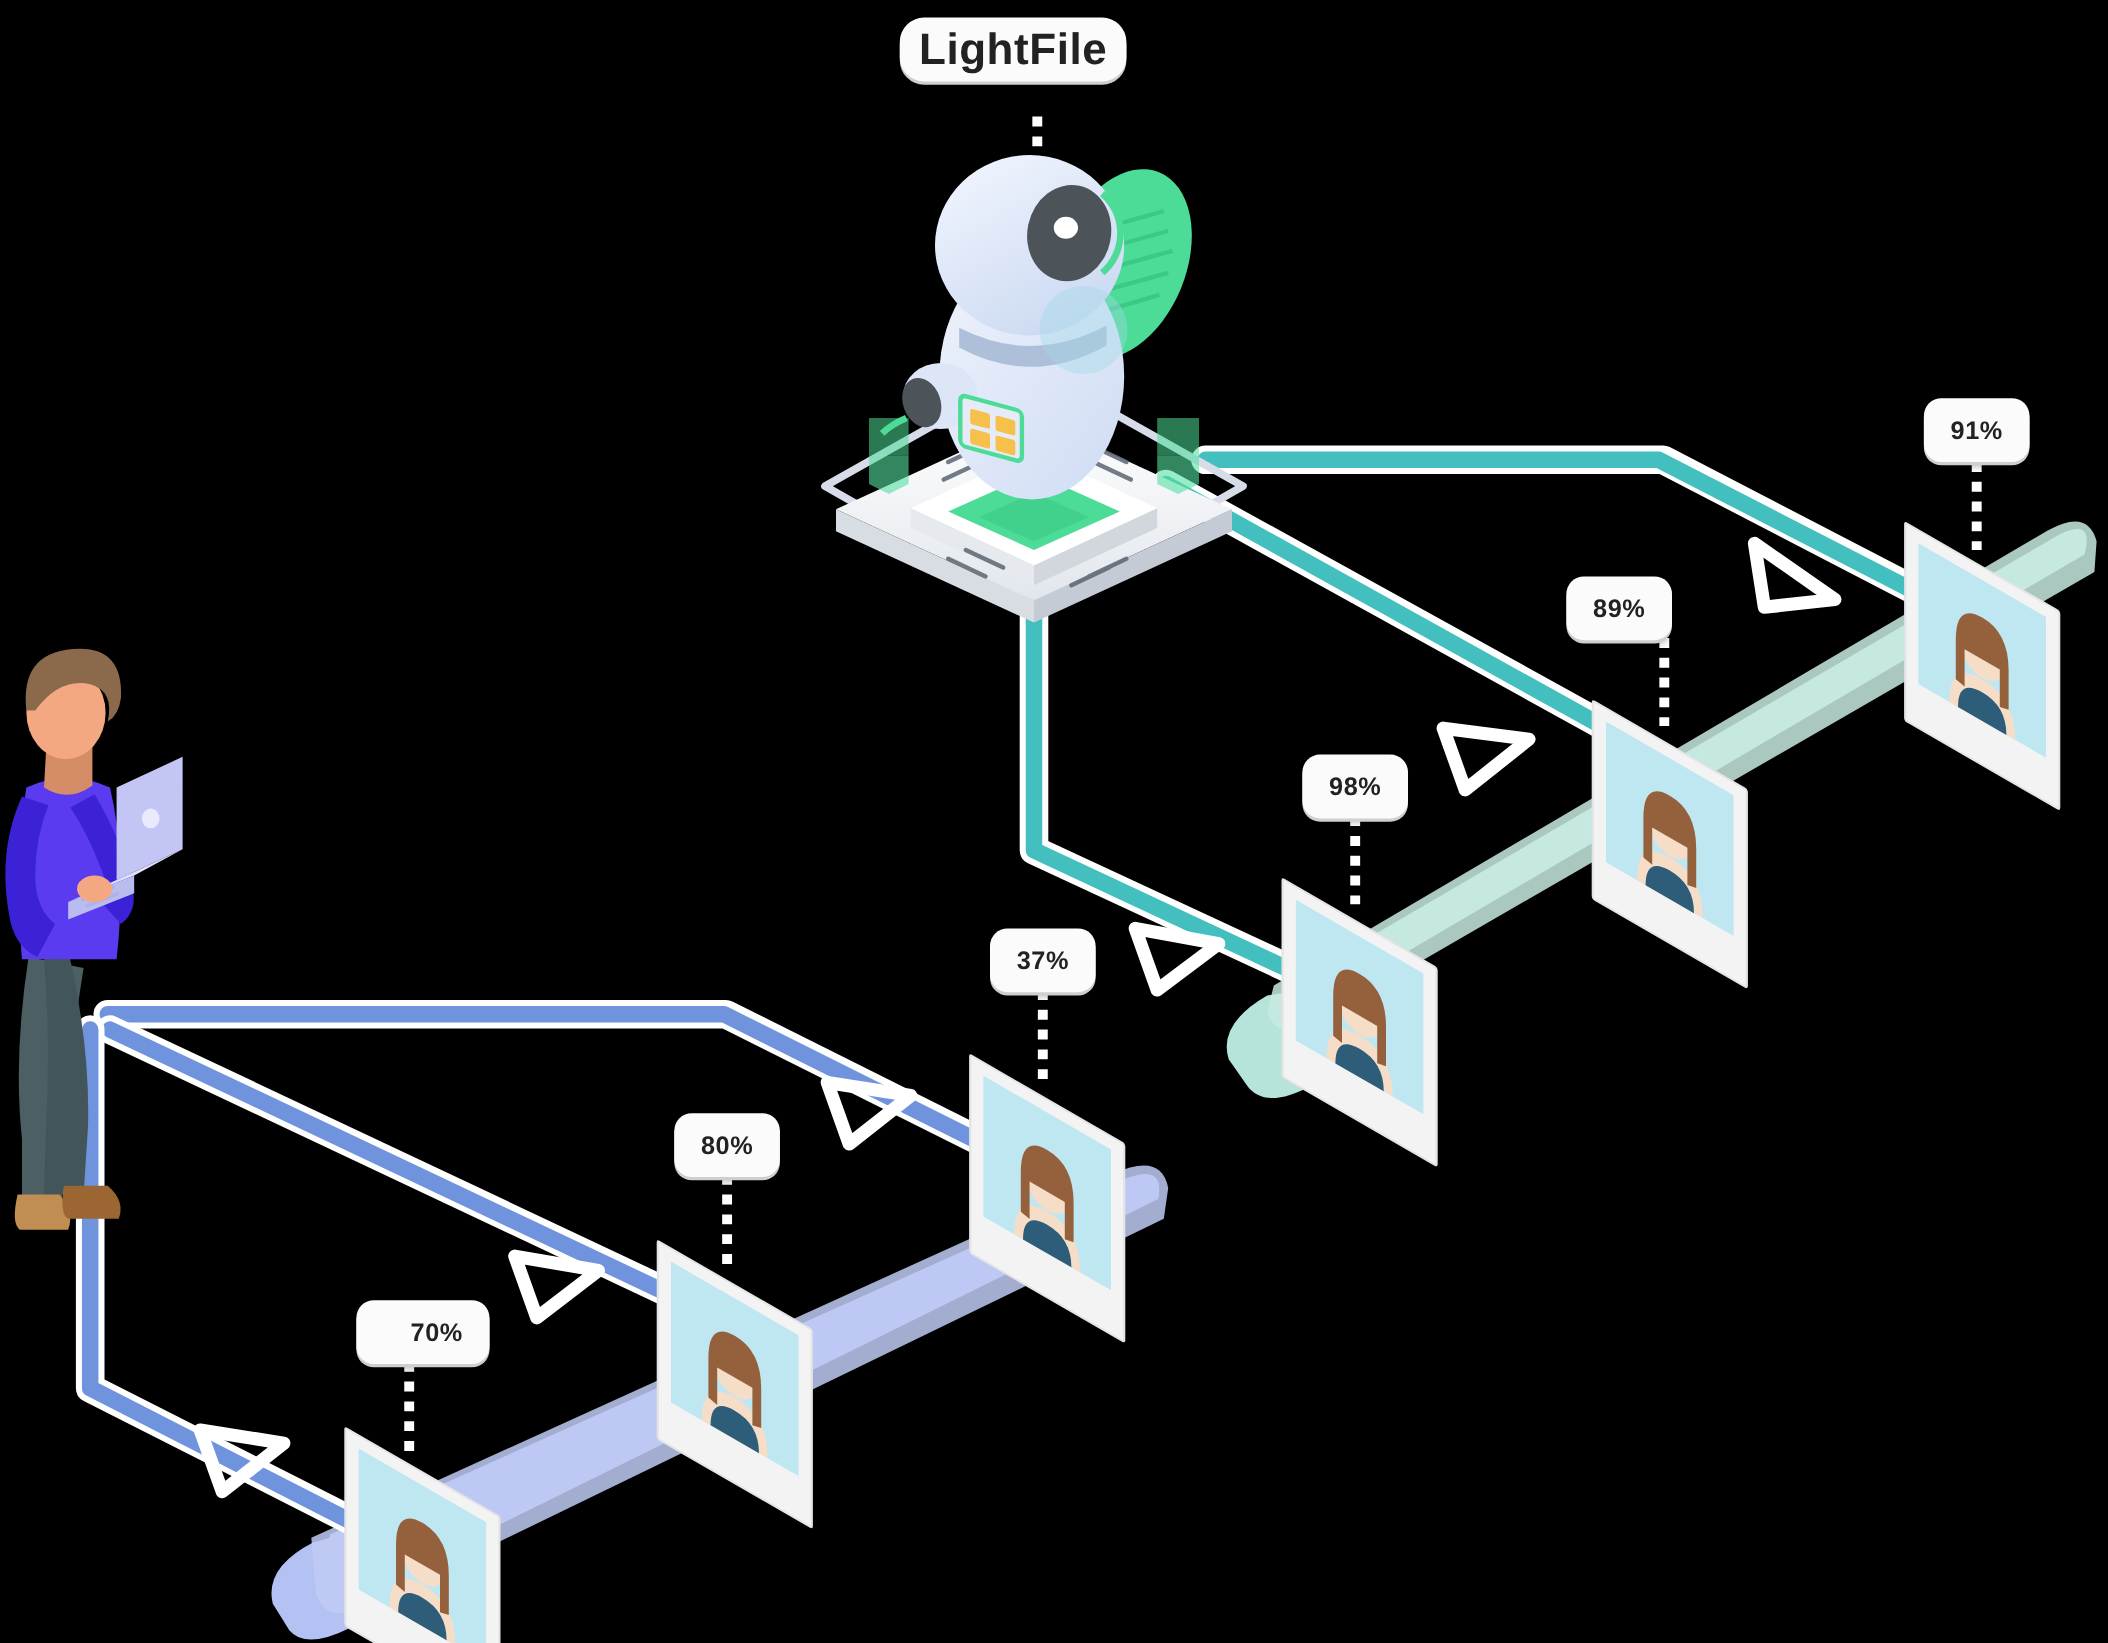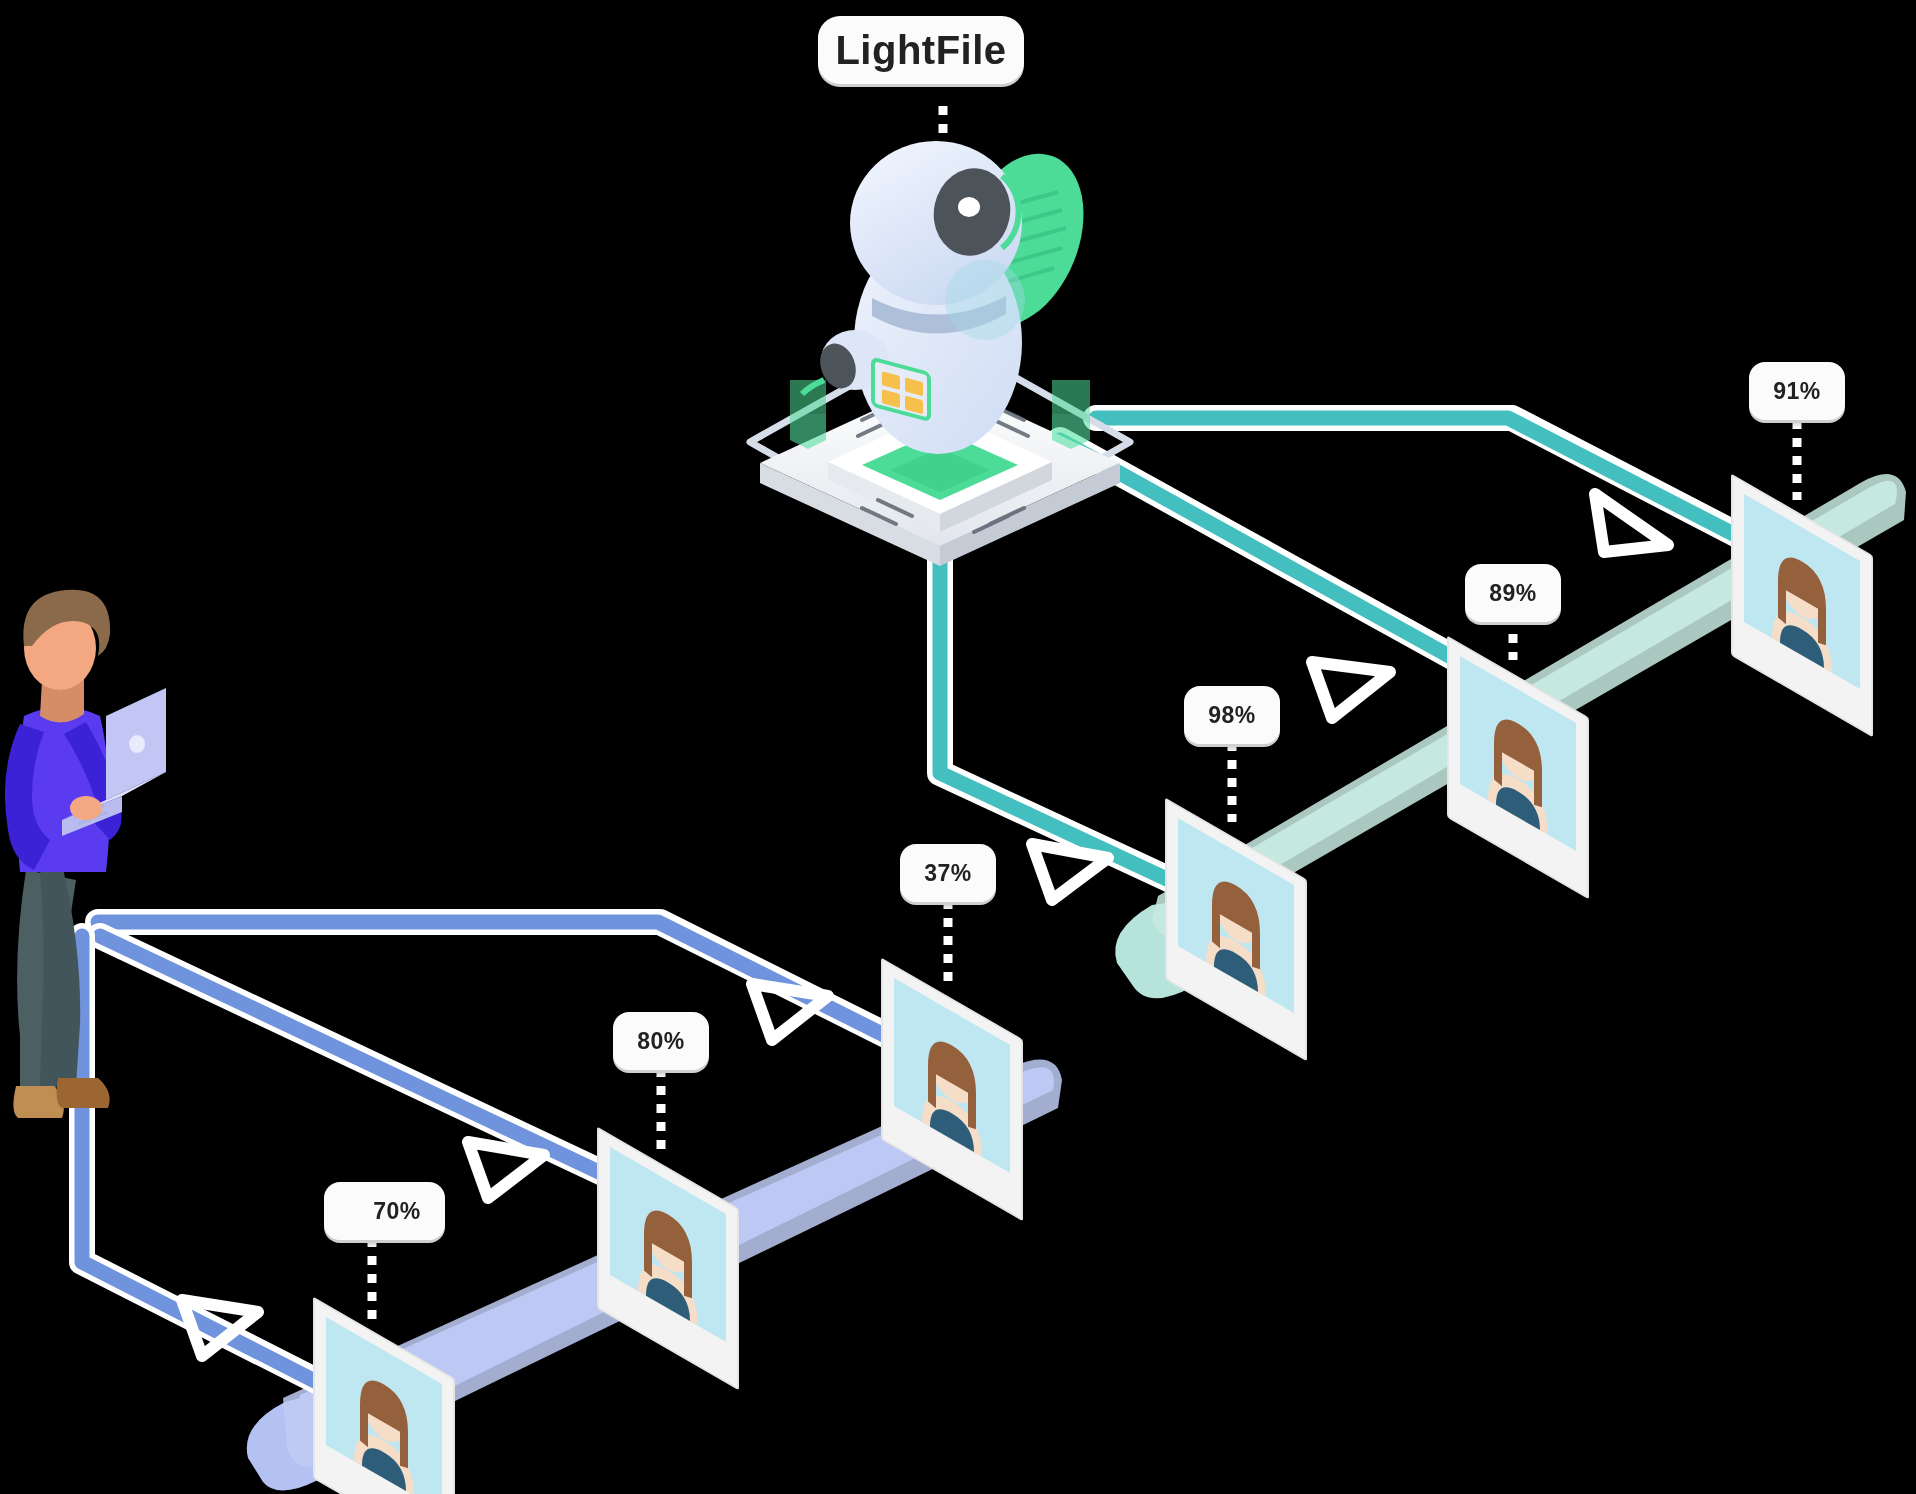--- a/index.html
+++ b/index.html
@@ -7,21 +7,21 @@
   #stage{position:relative;width:1916px;height:1494px;background:#000;}
   svg#scene{position:absolute;left:0;top:0;width:1916px;height:1494px;display:block;}
   .tag{
     position:absolute;background:#fbfbfb;border-radius:16px;
     box-shadow:0 3px 0 #cfcfcf, 0 4px 6px rgba(0,0,0,.25);
     display:flex;align-items:center;justify-content:center;
     color:#222;font-weight:bold;font-family:"Liberation Sans",sans-serif;
     letter-spacing:.5px;user-select:none;
   }
   .tag.pct{width:96px;height:58px;font-size:23px;}
-  .tag.title{width:206px;height:68px;font-size:40px;border-radius:22px;}
+  .tag.title{width:206px;height:58px;font-size:40px;border-radius:22px;}
 </style>
 </head>
 <body>
 
 <div id="stage">
 
 <svg id="scene" viewBox="0 0 1916 1494">
   <defs>
     <linearGradient id="robotBody" x1="0" y1="0" x2="1" y2="1">
       <stop offset="0" stop-color="#eef3fc"></stop>
@@ -288,20 +288,20 @@
       </g>
     </g>
 
     <ellipse cx="86" cy="808" rx="16" ry="12" fill="#f4a882"></ellipse>
   </g>
 </svg>
 
 <div class="tag title" style="left:818px;top:16px;">LightFile</div>
 
 <div class="tag pct" style="left:1749px;top:362px;">91%</div>
-<div class="tag pct" style="left:1465px;top:524px;margin-top:40px;">89%</div>
+<div class="tag pct" style="left:1424px;top:524px;">89%</div>
 <div class="tag pct" style="left:1184px;top:686px;">98%</div>
 
 <div class="tag pct" style="left:900px;top:844px;">37%</div>
 <div class="tag pct" style="left:613px;top:1012px;">80%</div>
 <div class="tag pct" style="left:324px;top:1182px;padding-left:25px;">70%</div>
 
 </div>
 
 </body></html>

